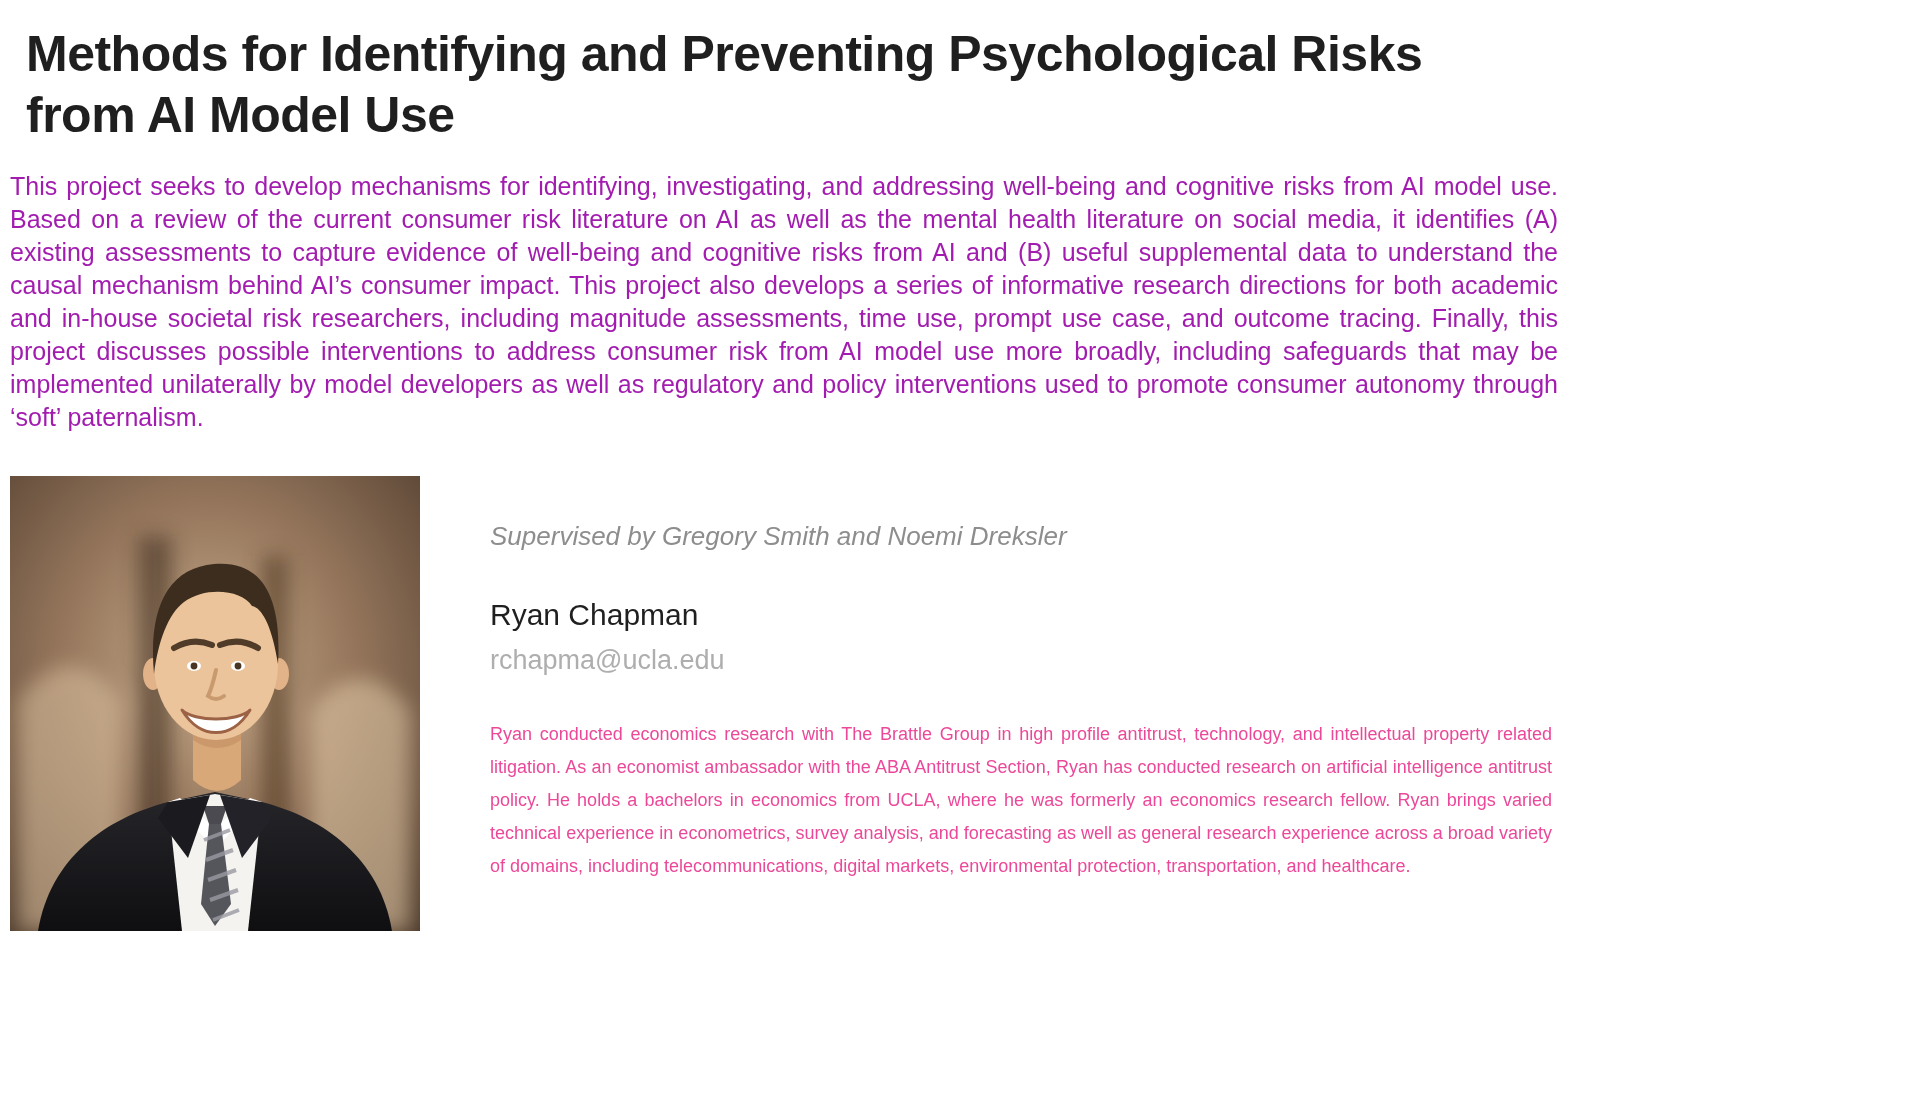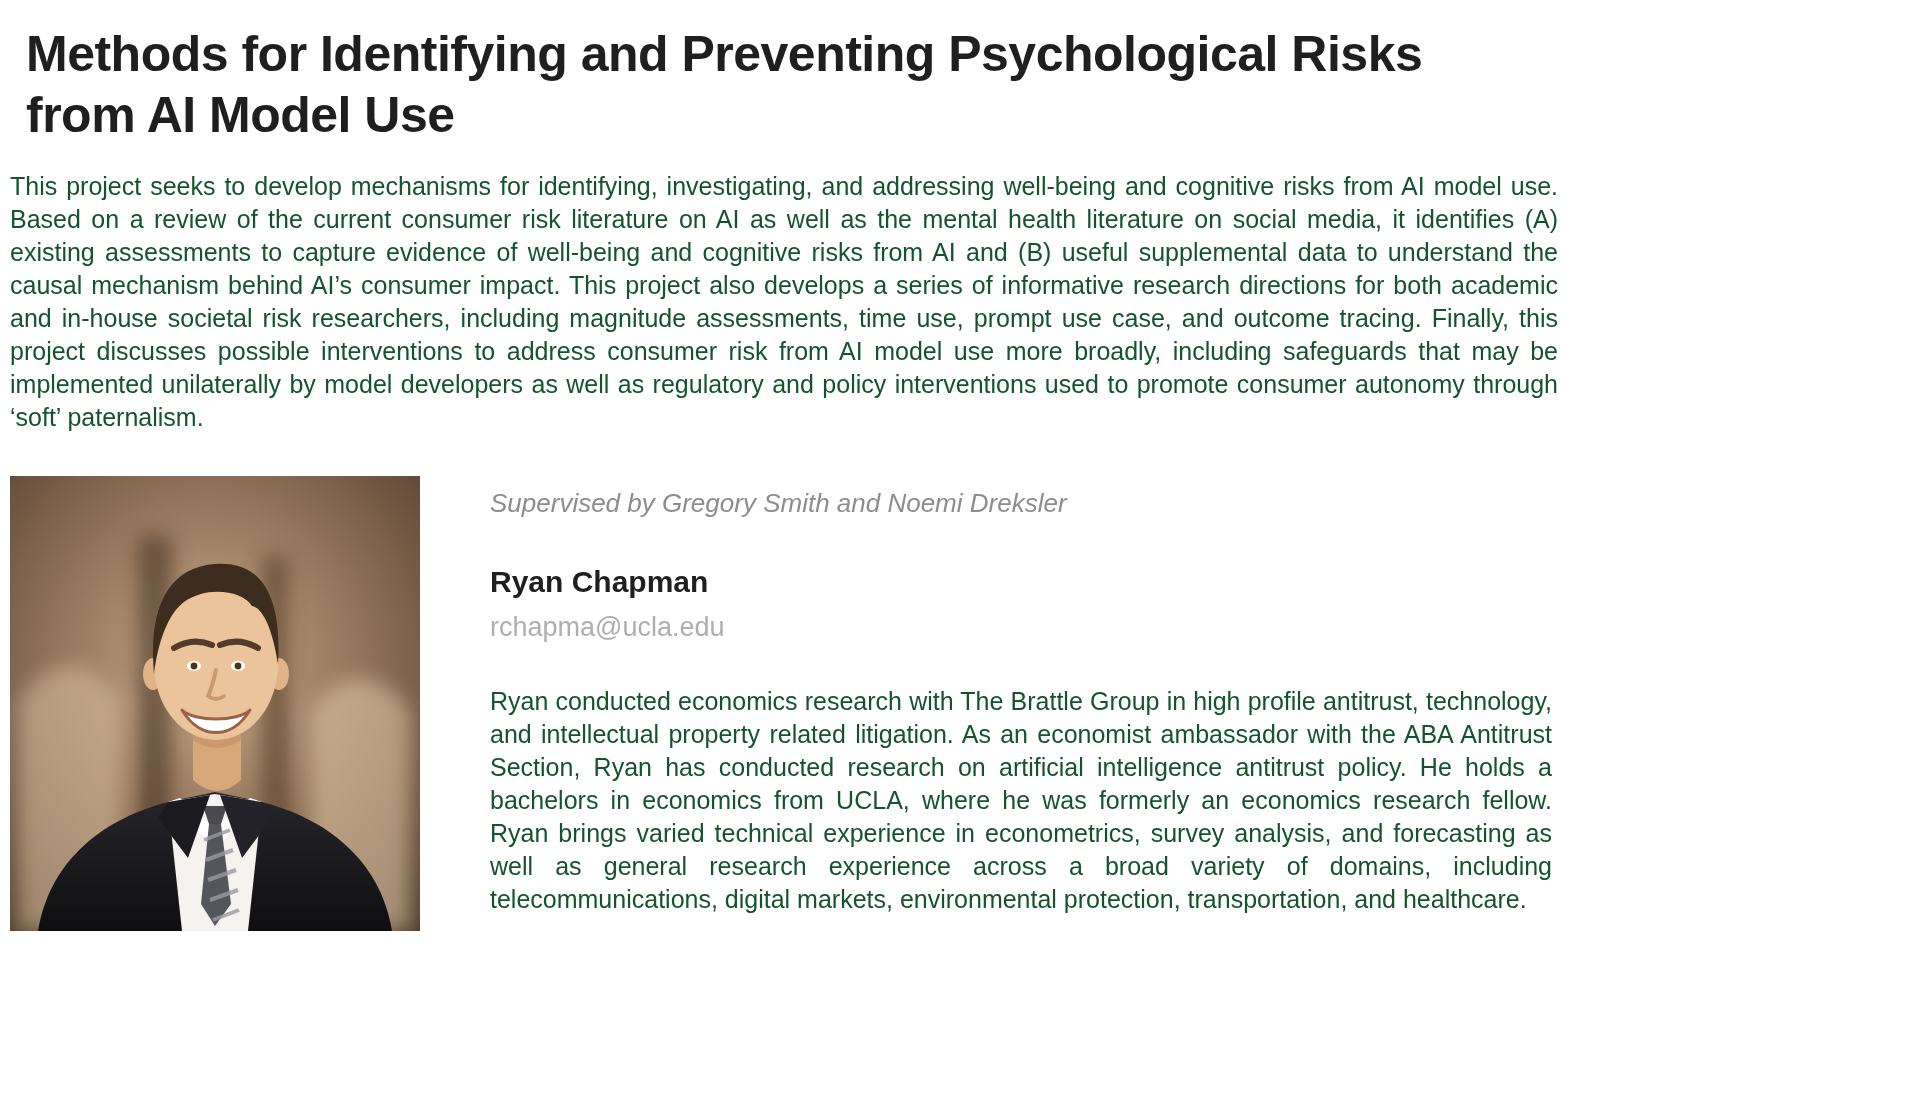--- a/index.html
+++ b/index.html
@@ -21,21 +21,21 @@
     font-weight: 700;
     letter-spacing: -0.5px;
     color: #1f1f1f;
     max-width: 1520px;
   }
   p.abstract {
     margin: 24px 0 0 0;
     font-size: 25px;
     line-height: 33px;
     text-align: justify;
-    color: #14532d;
+    color: #a21caf;
   }
   .profile {
     display: flex;
     margin-top: 42px;
     align-items: center;
   }
   .photo {
     flex: 0 0 410px;
     width: 410px; height: 455px;
     overflow: hidden;
@@ -48,37 +48,37 @@
   }
   p.supervised {
     margin: 0;
     font-style: italic;
     font-size: 26px;
     color: #8d8d8d;
   }
   h2.person-name {
     margin: 46px 0 0 0;
     font-size: 30px;
-    font-weight: 700;
+    font-weight: 400;
     color: #1f1f1f;
   }
   a.email {
     display: block;
     margin-top: 13px;
     font-size: 27px;
     color: #aeaeae;
     text-decoration: none;
     cursor: pointer;
   }
   p.bio {
     margin: 42px 0 4px 0;
-    font-size: 25px;
+    font-size: 18px;
     line-height: 33px;
     text-align: justify;
-    color: #14532d;
+    color: #ec4899;
   }
 </style>
 </head>
 <body>
 
 <div class="content">
 
   <h1 class="page-title">Methods for Identifying and Preventing Psychological Risks from AI Model Use</h1>
 
   <p class="abstract">This project seeks to develop mechanisms for identifying, investigating, and addressing well-being and cognitive risks from AI model use. Based on a review of the current consumer risk literature on AI as well as the mental health literature on social media, it identifies (A) existing assessments to capture evidence of well-being and cognitive risks from AI and (B) useful supplemental data to understand the causal mechanism behind AI’s consumer impact. This project also develops a series of informative research directions for both academic and in-house societal risk researchers, including magnitude assessments, time use, prompt use case, and outcome tracing. Finally, this project discusses possible interventions to address consumer risk from AI model use more broadly, including safeguards that may be implemented unilaterally by model developers as well as regulatory and policy interventions used to promote consumer autonomy through ‘soft’ paternalism.</p>

